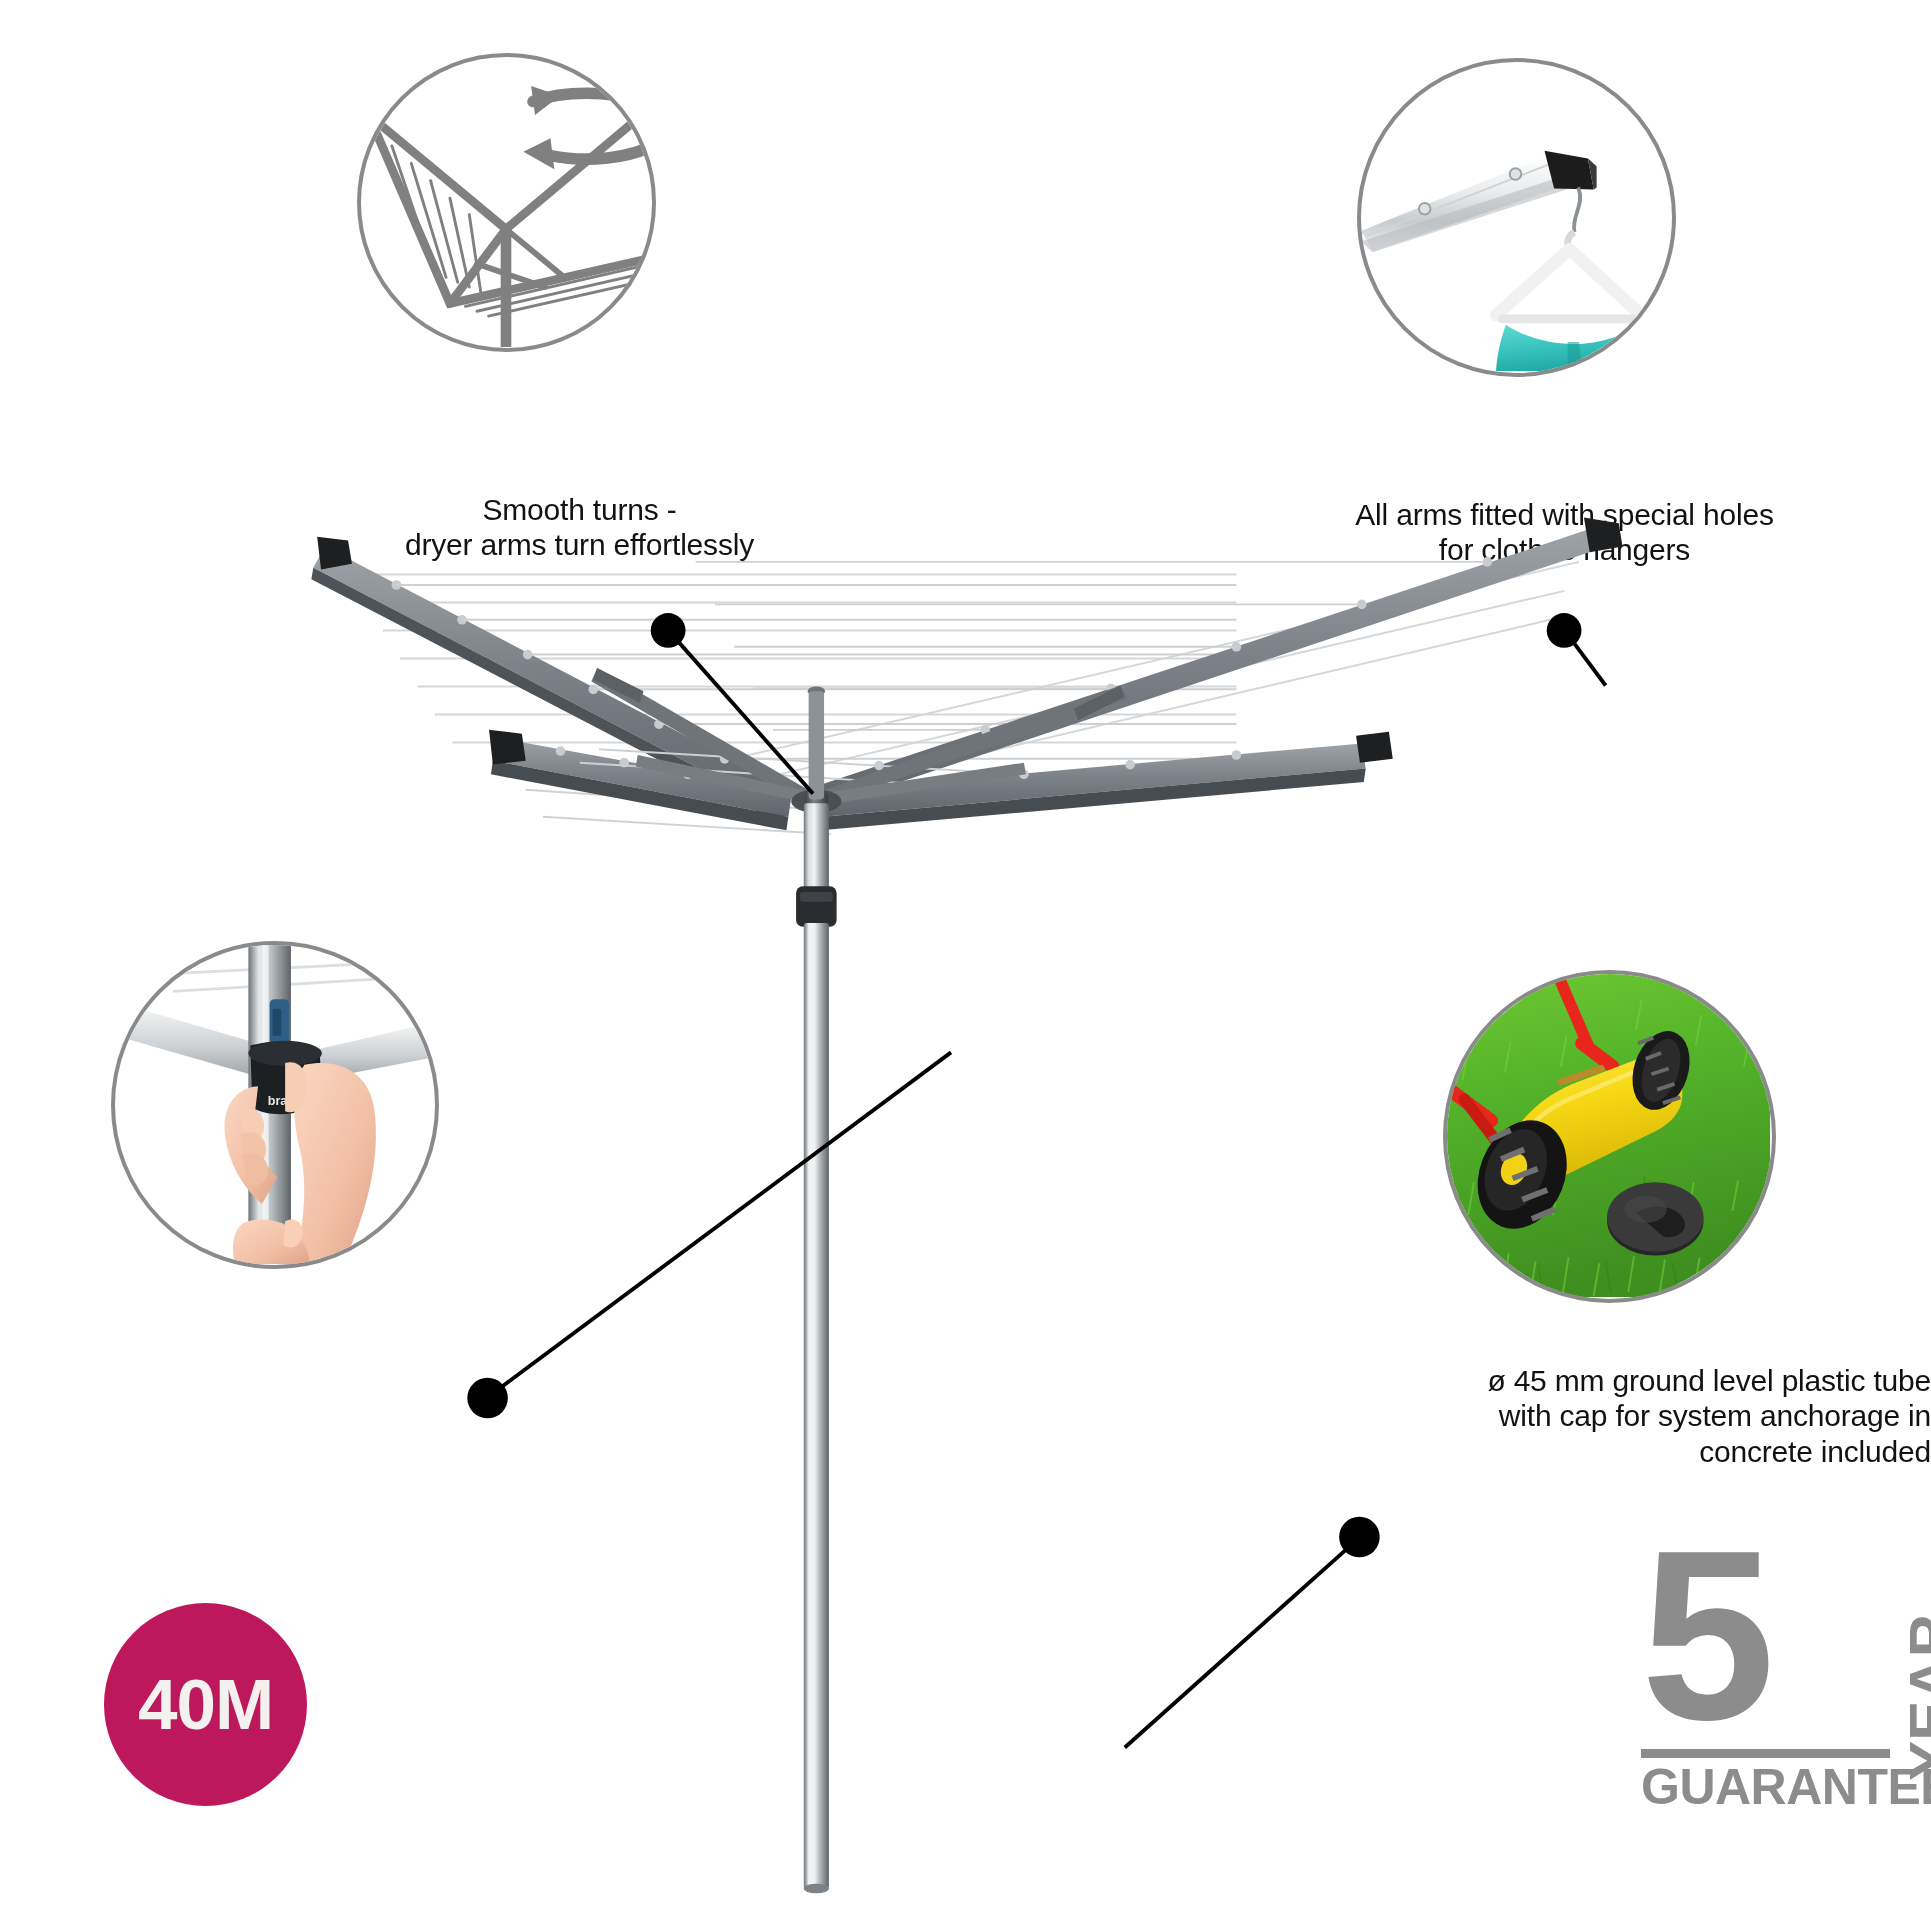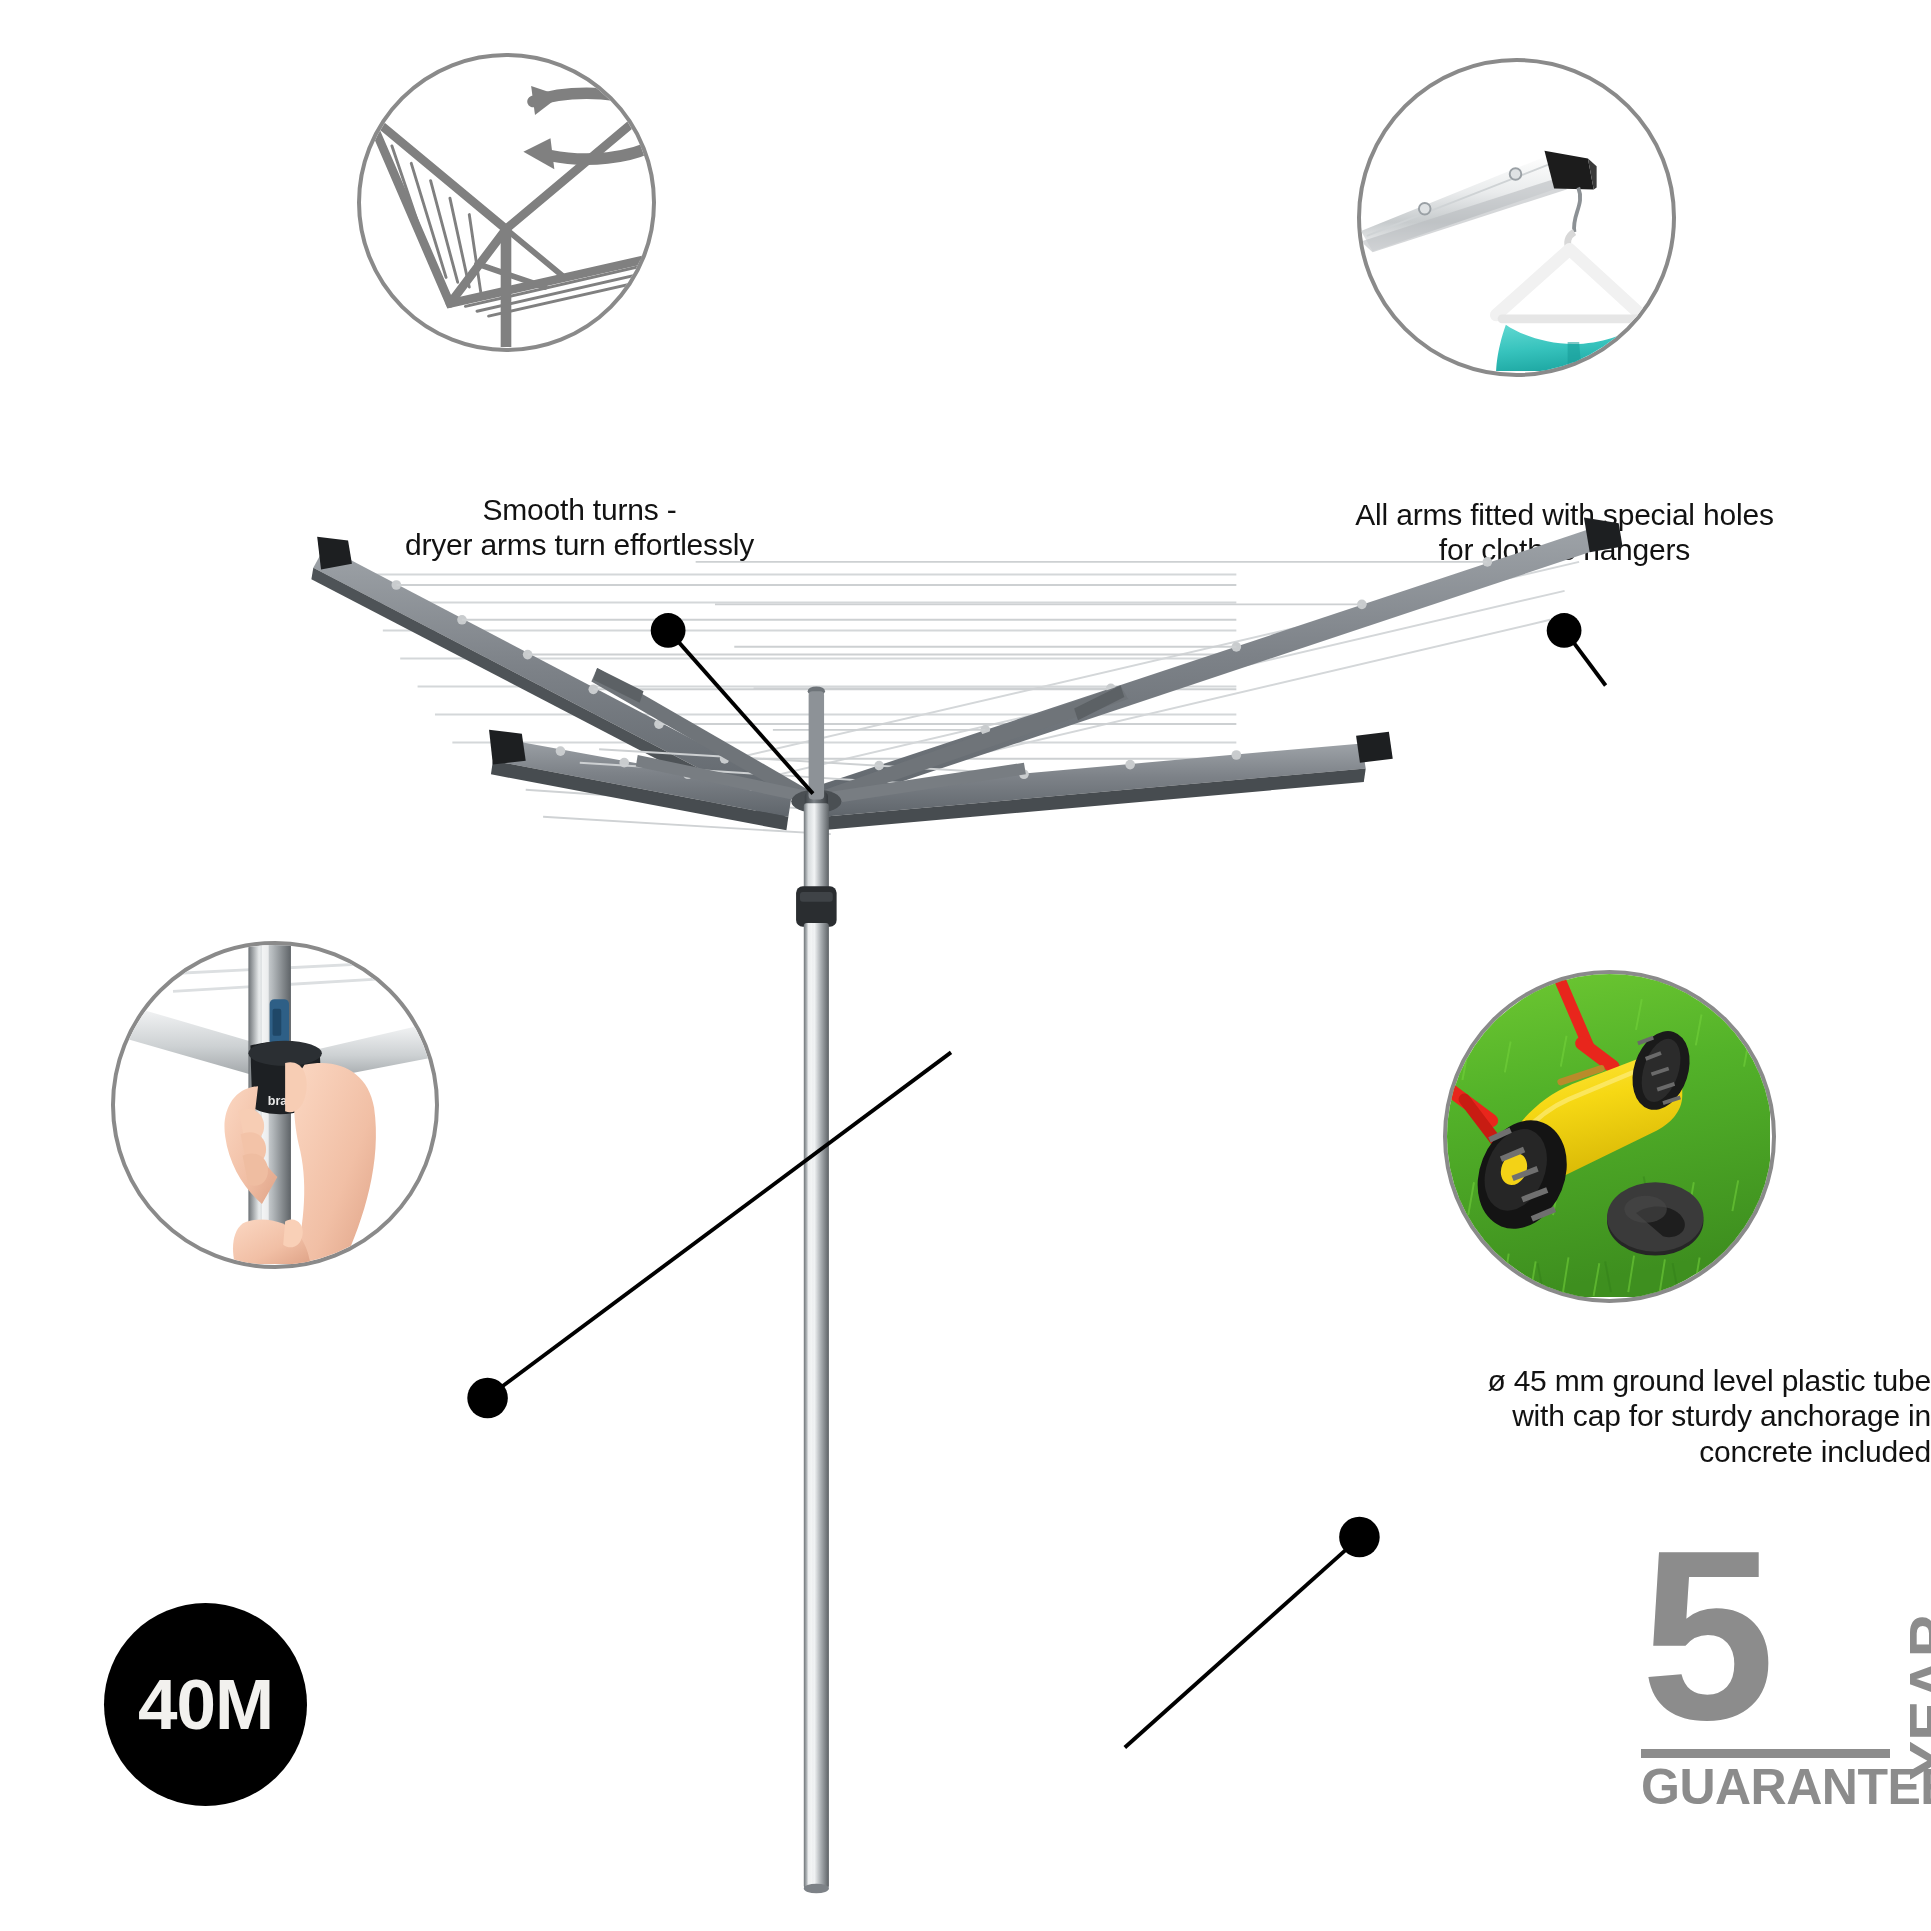--- a/index.html
+++ b/index.html
@@ -21,21 +21,21 @@
   .caption{
     position:absolute;text-align:center;
     font-size:30px;line-height:1.18;
     letter-spacing:-0.2px;color:#121212;
     font-family:"Liberation Sans", sans-serif;
   }
   .caption span{display:block;white-space:nowrap;}
 
   
   .badge40{
-    position:absolute;border-radius:50%;background:#000000;
+    position:absolute;border-radius:50%;background:#be185d;
     display:flex;align-items:center;justify-content:center;
   }
   .badge40 .txt{
     color:#f2f1ee;font-size:71px;font-weight:bold;letter-spacing:-1px;
     font-family:"Liberation Sans", sans-serif;
   }
 
   
   .guar{position:absolute;}
   .guar .row{position:relative;height:189px;width:249px;}
@@ -432,21 +432,21 @@
 
       <ellipse cx="216" cy="256" rx="50" ry="36" fill="#262626"></ellipse>
       <ellipse cx="216" cy="252" rx="50" ry="36" fill="#3a3a3a"></ellipse>
       <path d="M196 248 C 212 236 240 240 246 256 C 250 268 236 276 224 272" fill="#1e1e1e"></path>
       <ellipse cx="206" cy="244" rx="22" ry="14" fill="#474747" opacity="0.6"></ellipse>
     </svg>
   </div>
 
   <div class="caption" style="left:1255px;top:1363px;width:676px;text-align:right;">
     <span>ø 45 mm ground level plastic tube</span>
-    <span>with cap for sturdy anchorage in</span>
+    <span>with cap for system anchorage in</span>
     <span>concrete included</span>
   </div>
 
   <svg width="1931" height="1931" style="position:absolute;left:0;top:0;pointer-events:none;" viewBox="0 0 2000 2000">
 
     <line x1="694" y1="655" x2="842" y2="822" stroke="#000" stroke-width="4"></line>
     <circle cx="692" cy="653" r="18" fill="#000"></circle>
 
     <line x1="1622" y1="655" x2="1663" y2="710" stroke="#000" stroke-width="4"></line>
     <circle cx="1620" cy="653" r="18" fill="#000"></circle>

